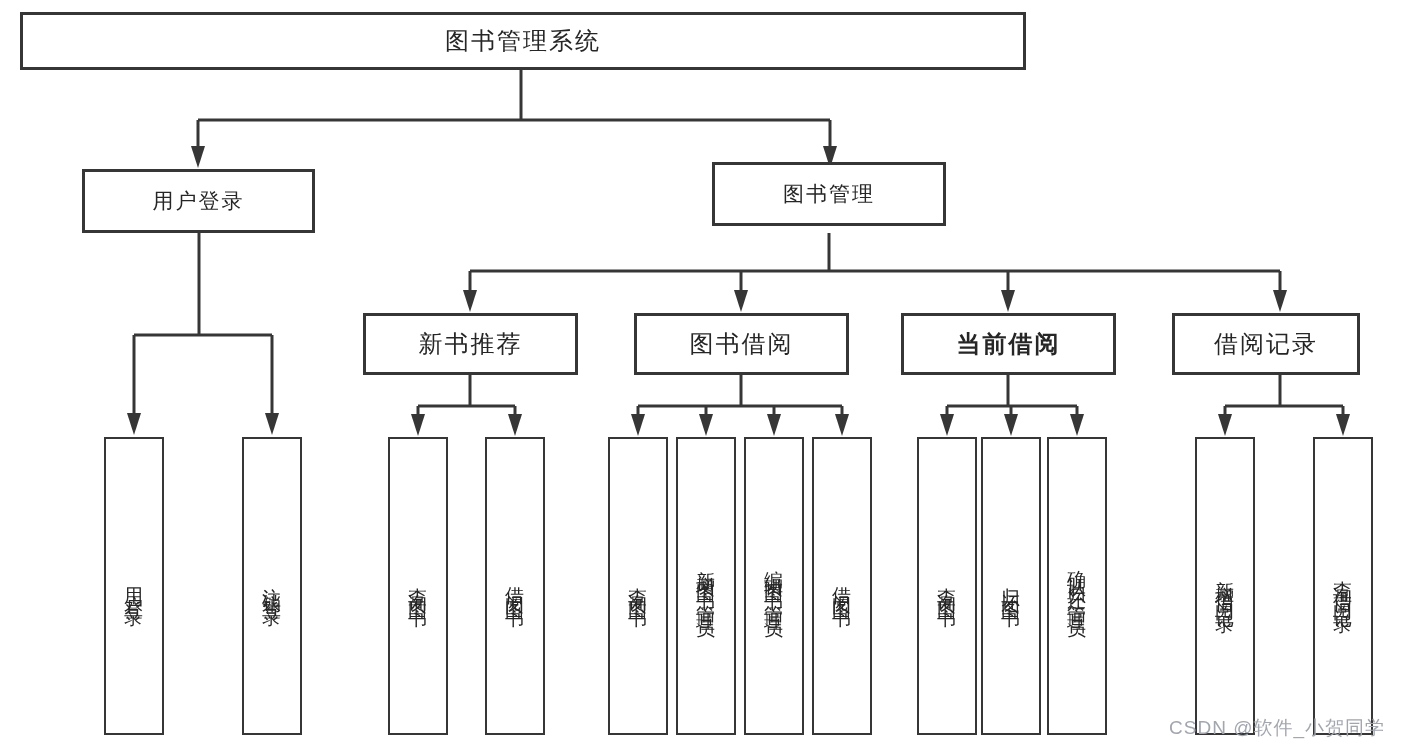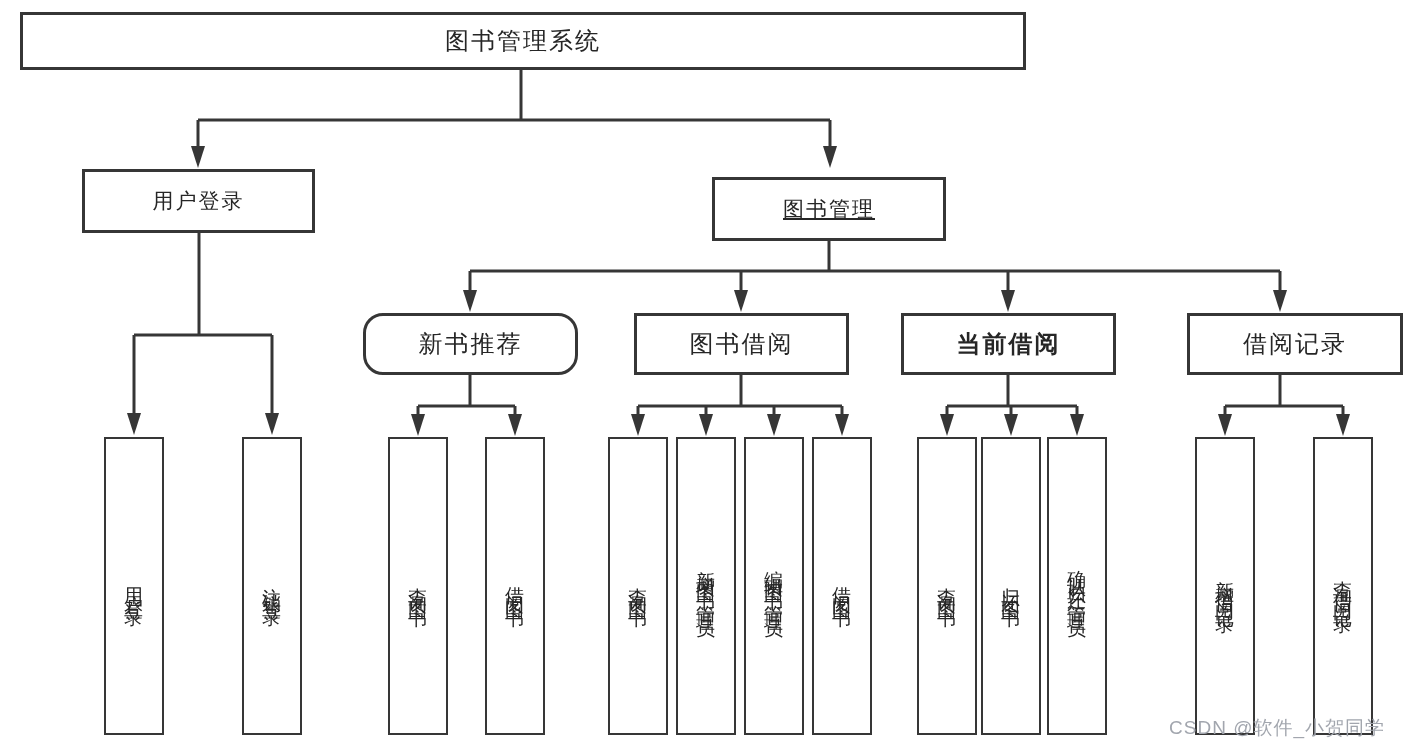--- a/index.html
+++ b/index.html
@@ -113,26 +113,26 @@
     <line x1="1225" y1="406" x2="1343" y2="406"></line>
     <line x1="1225" y1="406" x2="1225" y2="416"></line>
       <polygon points="1218,414 1232,414 1225,436"></polygon>
     <line x1="1343" y1="406" x2="1343" y2="416"></line>
       <polygon points="1336,414 1350,414 1343,436"></polygon>
   </svg>
 
   <div class="hbox" style="left:20px;top:12px;width:1006px;height:58px;">图书管理系统</div>
 
   <div class="hbox lv2" style="left:82px;top:169px;width:233px;height:64px;">用户登录</div>
-  <div class="hbox lv2" style="left:712px;top:177px;width:234px;height:64px;text-decoration:underline;">图书管理</div>
+  <div class="hbox lv2" style="left:712px;top:162px;width:234px;height:64px;">图书管理</div>
 
-  <div class="hbox" style="left:363px;top:313px;width:215px;height:62px;border-radius:20px;">新书推荐</div>
+  <div class="hbox" style="left:363px;top:313px;width:215px;height:62px;">新书推荐</div>
   <div class="hbox" style="left:634px;top:313px;width:215px;height:62px;font-family:Liberation Mono, monospace;">图书借阅</div>
   <div class="hbox" style="left:901px;top:313px;width:215px;height:62px;font-weight:bold;">当前借阅</div>
-  <div class="hbox" style="left:1172px;top:313px;width:216px;height:62px;margin-left:15px;">借阅记录</div>
+  <div class="hbox" style="left:1172px;top:313px;width:188px;height:62px;">借阅记录</div>
 
   <div class="vbox" style="left:104px;">用户登录</div>
   <div class="vbox" style="left:242px;">注销登录</div>
 
   <div class="vbox" style="left:388px;">查询图书</div>
   <div class="vbox" style="left:485px;">借阅图书</div>
 
   <div class="vbox" style="left:608px;">查询图书</div>
   <div class="vbox" style="left:676px;">新增图书（管理员）</div>
   <div class="vbox" style="left:744px;">编辑图书（管理员）</div>

